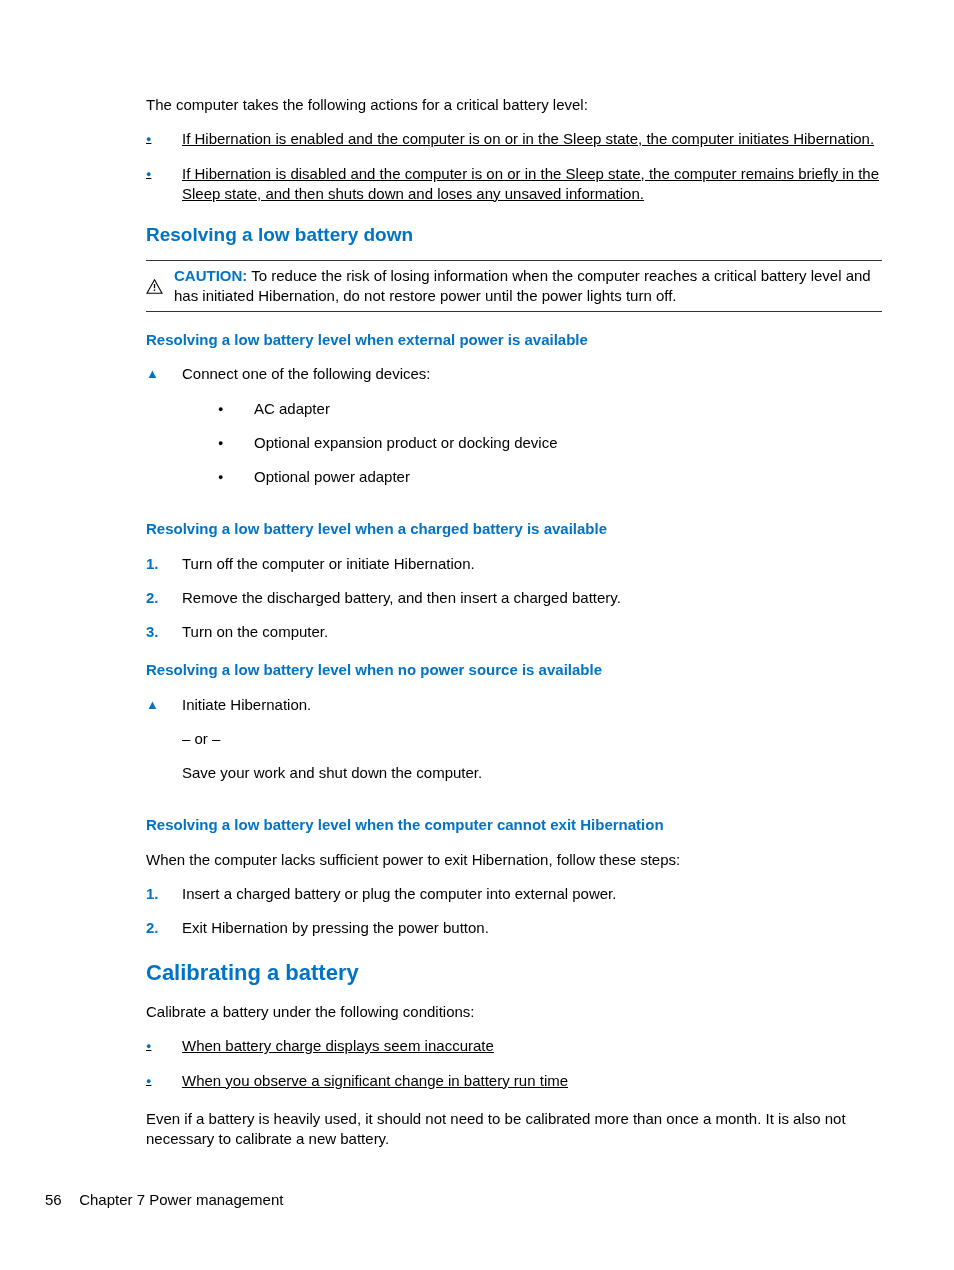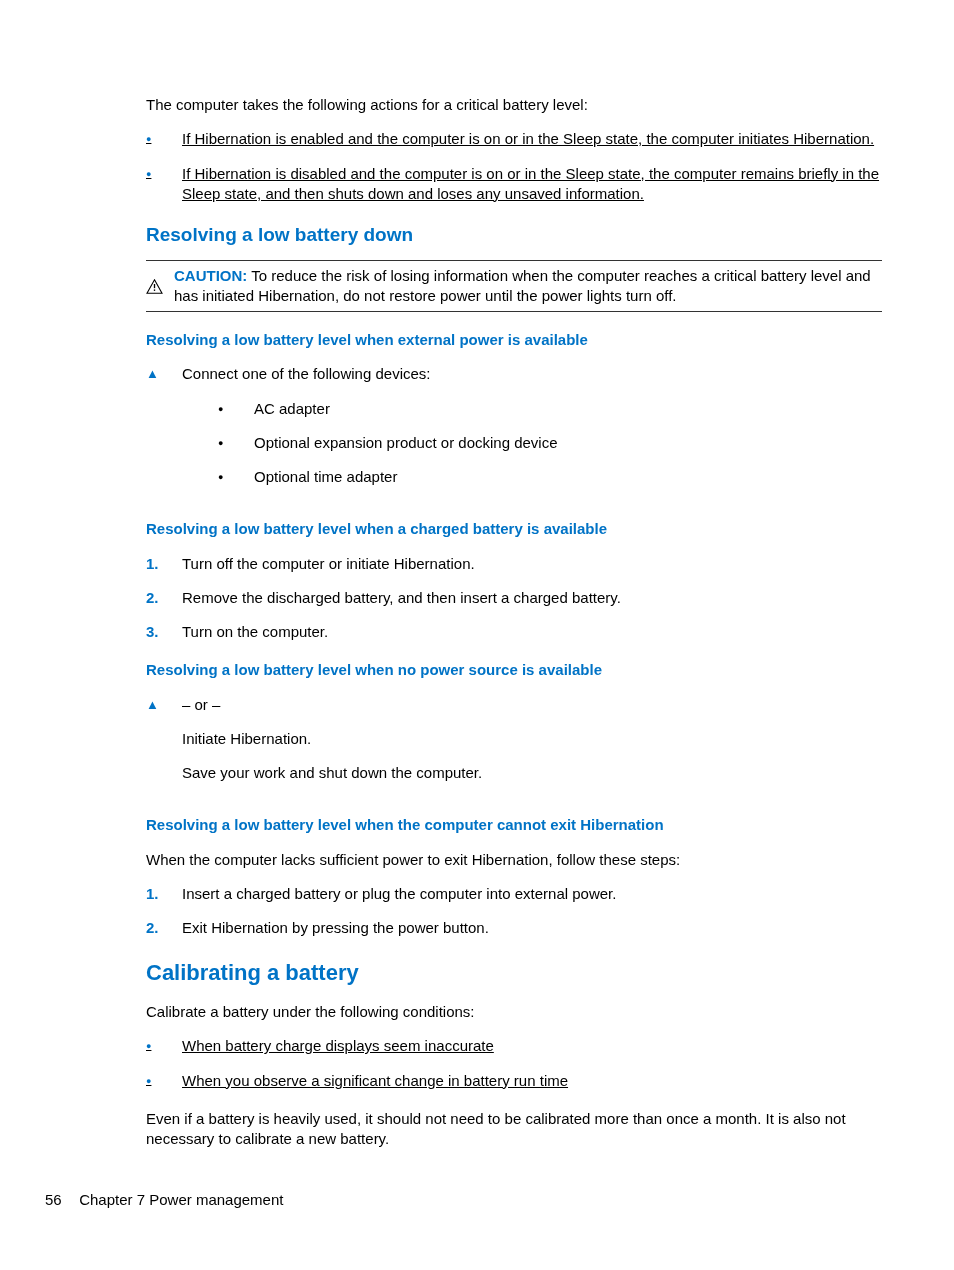--- a/index.html
+++ b/index.html
@@ -98,21 +98,21 @@
     <div class="block">
       <span>Connect one of the following devices:</span>
       <ul class="blackdot">
         <li>
             <span>AC adapter</span>
           </li>
         <li>
             <span>Optional expansion product or docking device</span>
           </li>
         <li>
-            <span>Optional time adapter</span>
+            <span>Optional power adapter</span>
           </li>
       </ul>
     </div>
   </div>
 
   <h3 class="subsec sub-left">Resolving a low battery level when a charged battery is available</h3>
 
   <ol class="bluenum">
     <li>
         <span class="num">1.</span>
@@ -126,22 +126,22 @@
         <span class="num">3.</span>
         <span>Turn on the computer.</span>
       </li>
   </ol>
 
   <h3 class="subsec sub-left">Resolving a low battery level when no power source is available</h3>
 
   <div class="triangle-item">
     <span class="tri">▲</span>
     <div class="block">
+      <p>Initiate Hibernation.</p>
       <p>– or –</p>
-      <p>Initiate Hibernation.</p>
       <p>Save your work and shut down the computer.</p>
     </div>
   </div>
 
   <h3 class="subsec sub-left">Resolving a low battery level when the computer cannot exit Hibernation</h3>
 
   <p class="body-text">When the computer lacks sufficient power to exit Hibernation, follow these steps:</p>
 
   <ol class="bluenum">
     <li>

